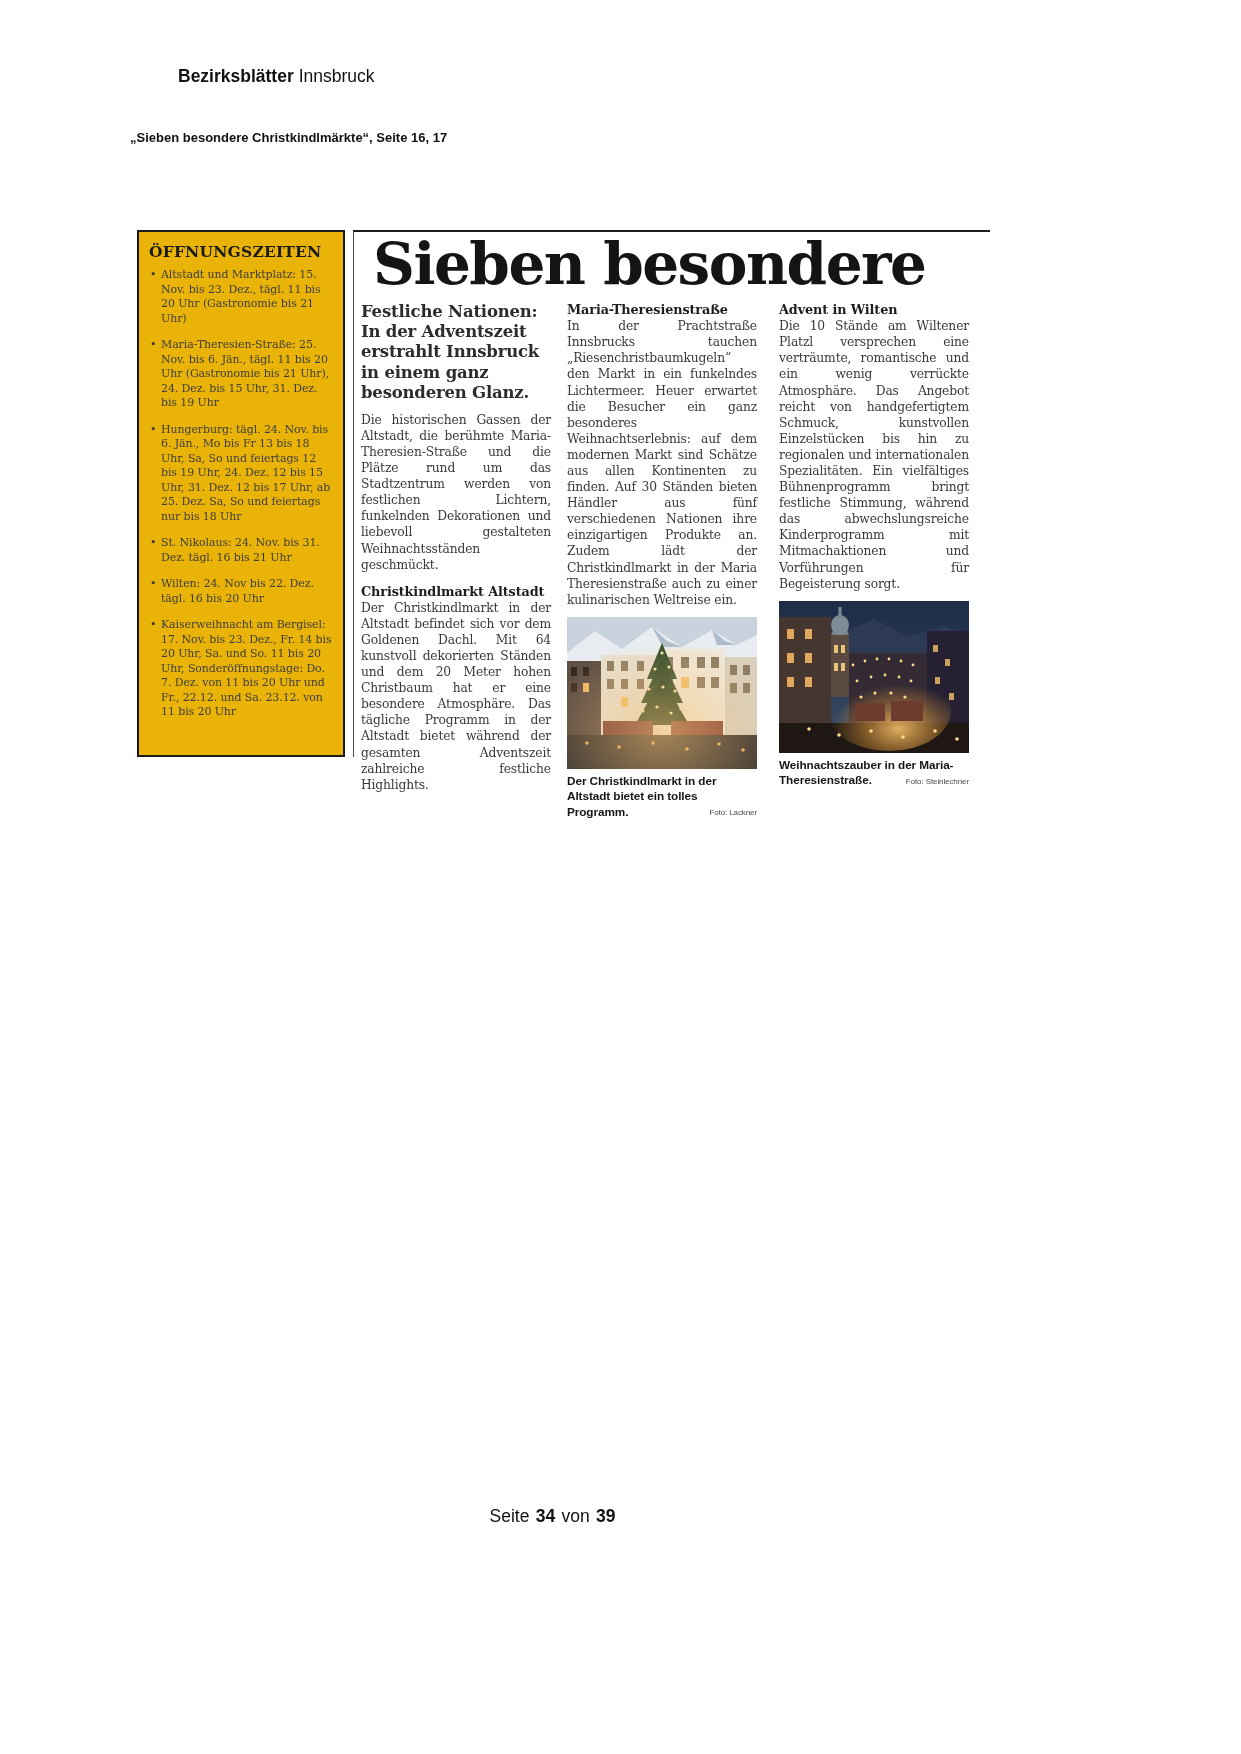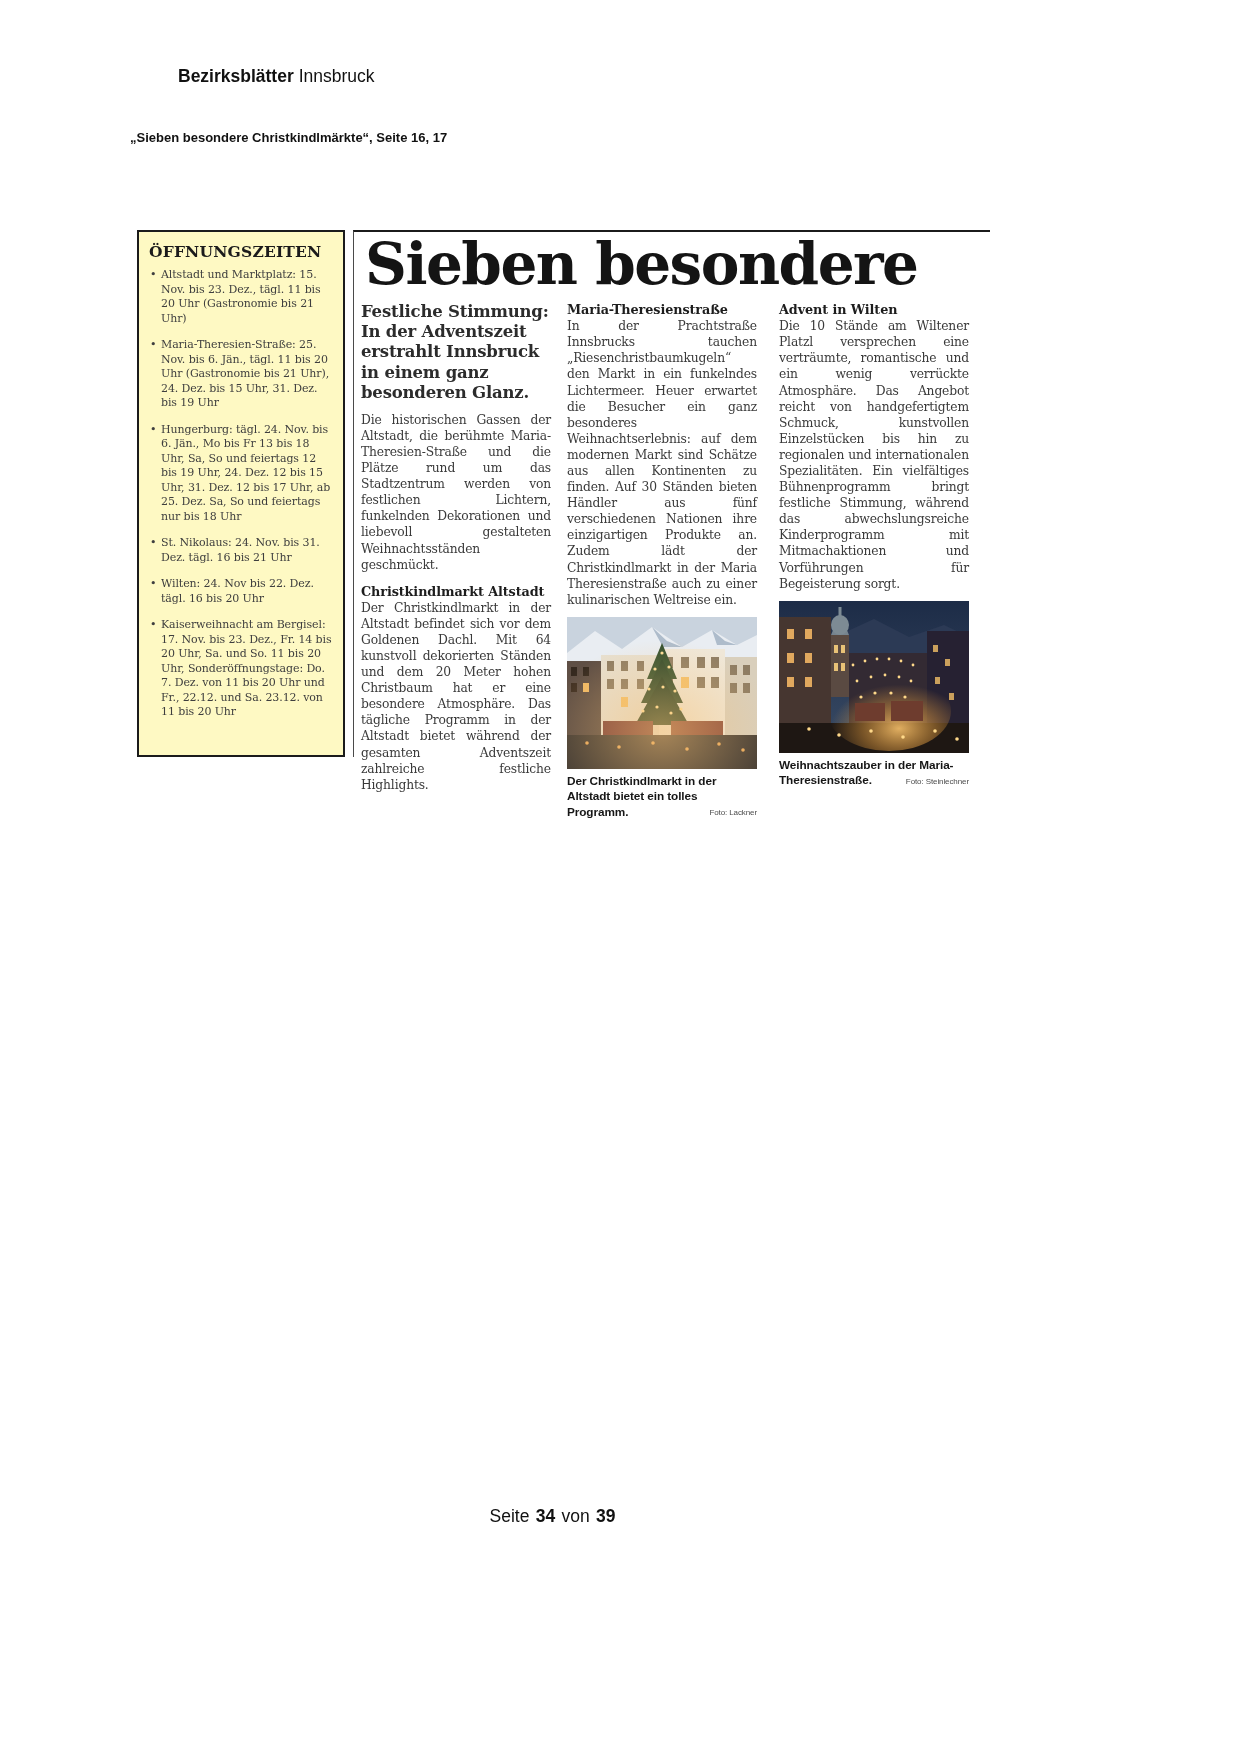--- a/index.html
+++ b/index.html
@@ -16,42 +16,42 @@
 
   
   .clipping {
     position:absolute; left:137px; top:230px; width:853px; height:527px;
     font-family:"DejaVu Serif", serif;
   }
 
   
   .sidebar {
     position:absolute; left:0; top:0; width:208px; height:527px;
-    border:2px solid #1b1b1b; padding:9px 10px 8px 10px; background:#fef9c3;
+    border:2px solid #1b1b1b; padding:9px 10px 8px 10px; background:#eab308;
   }
   .sidebar-heading {
     font-size:15.5px; font-weight:bold; color:#1b1b1b; letter-spacing:.2px; margin:1px 0 7px 0;
   }
   .sidebar-list { list-style:none; }
   .sidebar-list li {
     position:relative; padding-left:12px; margin-bottom:12px;
     font-size:11px; line-height:1.32; letter-spacing:-.1px; color:#3e3e3e;
   }
   .sidebar-list li::before { content:"\2022"; position:absolute; left:1px; top:0; color:#3e3e3e; }
 
   
   .article {
     position:absolute; left:216px; top:0; width:637px; height:527px;
     border-top:2px solid #1b1b1b; border-left:1px solid #4a4a4a;
     padding-left:7px;
   }
   .headline {
     font-family:"DejaVu Serif", serif; font-weight:bold; color:#141414;
     font-size:58px; line-height:1.02; letter-spacing:-1.5px;
-    margin:3px 0 8px 4px; white-space:nowrap;
+    margin:3px 0 8px 12px; white-space:nowrap;
   }
   .cols { display:flex; }
   .col { width:190px; }
   .col + .col { margin-left:16px; }
   .col.c3 { margin-left:22px; }
 
   .intro {
     font-weight:bold; font-size:16.5px; line-height:1.22; color:#2c2c2c;
     letter-spacing:-.2px; margin-bottom:9px;
   }
@@ -109,21 +109,21 @@
       <li>Kaiserweihnacht am Bergisel: 17. Nov. bis 23. Dez., Fr. 14 bis 20 Uhr, Sa. und So. 11 bis 20 Uhr, Sonderöffnungstage: Do. 7. Dez. von 11 bis 20 Uhr und Fr., 22.12. und Sa. 23.12. von 11 bis 20 Uhr</li>
     </ul>
   </div>
 
   <div class="article">
     <div class="headline">Sieben besondere</div>
 
     <div class="cols">
 
       <div class="col">
-        <div class="intro">Festliche Stimmung: In der Adventszeit erstrahlt Innsbruck in einem ganz besonderen Glanz.</div>
+        <div class="intro">Festliche Nationen: In der Adventszeit erstrahlt Innsbruck in einem ganz besonderen Glanz.</div>
         <div class="body-text">Die historischen Gassen der Altstadt, die berühmte Maria-Theresien-Straße und die Plätze rund um das Stadtzentrum werden von festlichen Lichtern, funkelnden Dekorationen und liebevoll gestalteten Weihnachtsständen geschmückt.</div>
         <div class="col-heading mid">Christkindlmarkt Altstadt</div>
         <div class="body-text">Der Christkindlmarkt in der Altstadt befindet sich vor dem Goldenen Dachl. Mit 64 kunstvoll dekorierten Ständen und dem 20 Meter hohen Christbaum hat er eine besondere Atmosphäre. Das tägliche Programm in der Altstadt bietet während der gesamten Adventszeit zahlreiche festliche Highlights.</div>
       </div>
 
       <div class="col">
         <div class="col-heading">Maria-Theresienstraße</div>
         <div class="body-text">In der Prachtstraße Innsbrucks tauchen „Riesenchristbaumkugeln“ den Markt in ein funkelndes Lichtermeer. Heuer erwartet die Besucher ein ganz besonderes Weihnachtserlebnis: auf dem modernen Markt sind Schätze aus allen Kontinenten zu finden. Auf 30 Ständen bieten Händler aus fünf verschiedenen Nationen ihre einzigartigen Produkte an. Zudem lädt der Christkindlmarkt in der Maria Theresienstraße auch zu einer kulinarischen Weltreise ein.</div>
         <div class="photo">
           <svg viewBox="0 0 190 152" xmlns="http://www.w3.org/2000/svg" aria-hidden="true">

